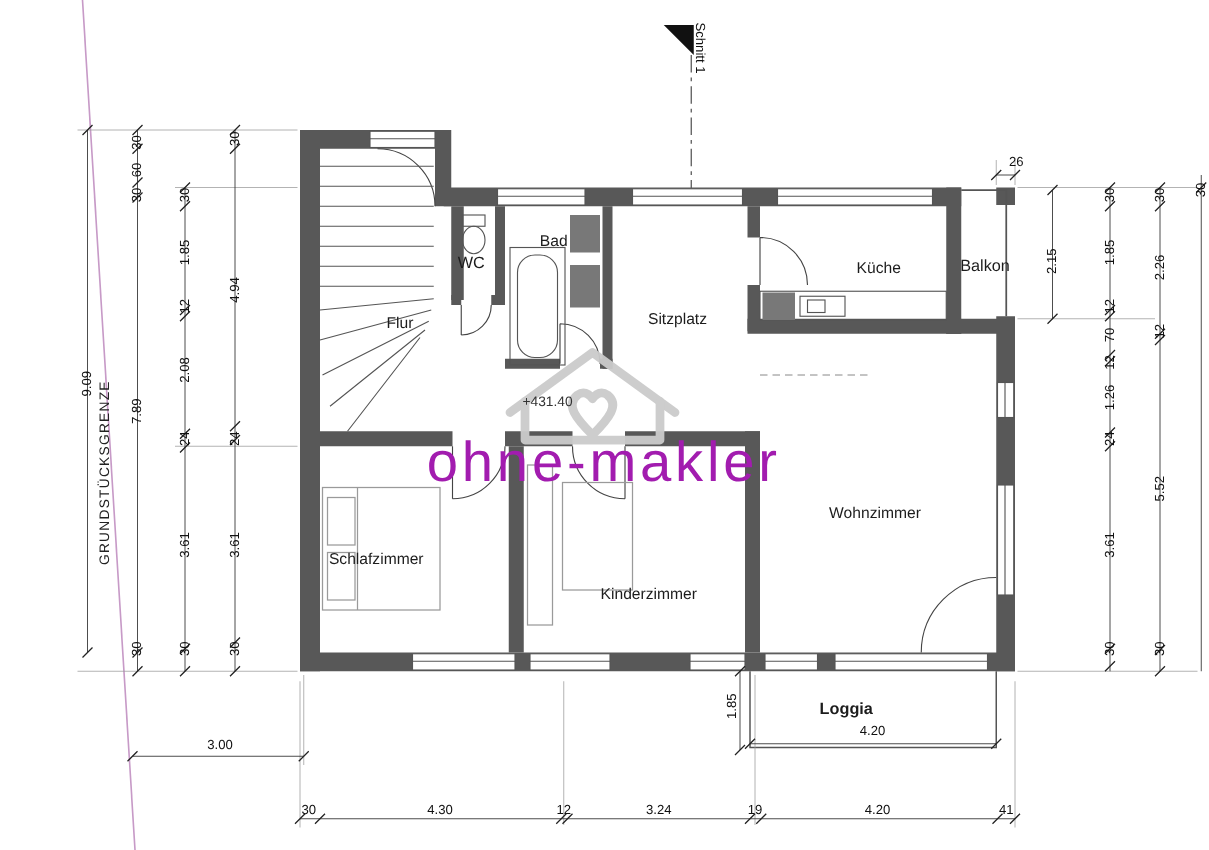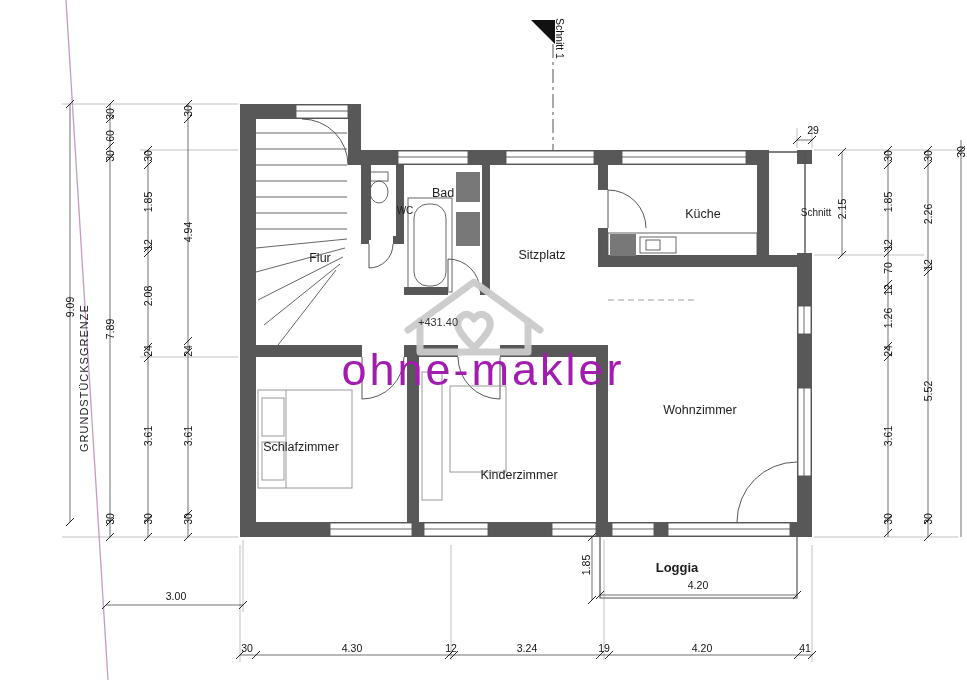--- a/index.html
+++ b/index.html
@@ -1,21 +1,21 @@
 <!DOCTYPE html>
 <html><head>
 <meta charset="utf-8">
 <style>
   html,body{margin:0;padding:0;background:#fff;}
   .stage{position:relative;width:967px;height:680px;background:#fff;overflow:hidden;
          font-family:"Liberation Sans",sans-serif;color:#1a1a1a;}
   .stage svg{position:absolute;left:0;top:0;}
   .room-label{position:absolute;transform:translate(-50%,-50%);font-size:12.5px;
               white-space:nowrap;z-index:4;color:#1c1c1c;}
-  .small{font-size:10px;margin-left:28px;}
+  .small{font-size:13px;}
   .bold{font-weight:bold;font-size:13px;}
   .vdim{position:absolute;width:44px;text-align:center;transform:rotate(-90deg);
         font-size:10.5px;color:#111;z-index:4;white-space:nowrap;}
   .hdim{position:absolute;width:40px;text-align:center;font-size:10.5px;color:#111;
         z-index:4;white-space:nowrap;}
   .rot-cw{position:absolute;left:566px;top:18px;transform-origin:0 0;transform:rotate(90deg);
           font-size:10.5px;color:#111;white-space:nowrap;z-index:4;}
   .rot-ccw{position:absolute;left:78px;top:452px;transform-origin:0 0;transform:rotate(-90deg);
            font-size:11px;letter-spacing:1px;color:#222;white-space:nowrap;z-index:4;}
   .watermark-text{position:absolute;left:483px;top:370px;transform:translate(-50%,-50%);
@@ -145,21 +145,21 @@
 
   <div class="rot-cw">Schnitt 1</div>
   <div class="rot-ccw">GRUNDSTÜCKSGRENZE</div>
   <div class="elev" style="left:438px;top:322px">+431.40</div>
 
   <div class="room-label" style="left:320px;top:258px">Flur</div>
   <div class="room-label small" style="left:377px;top:210px">WC</div>
   <div class="room-label" style="left:443px;top:193px">Bad</div>
   <div class="room-label" style="left:542px;top:255px">Sitzplatz</div>
   <div class="room-label" style="left:703px;top:214px">Küche</div>
-  <div class="room-label small" style="left:788px;top:212px">Schnitt</div>
+  <div class="room-label small" style="left:788px;top:212px">Balkon</div>
   <div class="room-label" style="left:301px;top:447px">Schlafzimmer</div>
   <div class="room-label" style="left:519px;top:475px">Kinderzimmer</div>
   <div class="room-label" style="left:700px;top:410px">Wohnzimmer</div>
   <div class="room-label bold" style="left:677px;top:567px">Loggia</div>
 
   <div class="vdim" style="left:48px;top:301px">9.09</div>
   <div class="vdim" style="left:88px;top:108px">30</div>
   <div class="vdim" style="left:88px;top:130px">60</div>
   <div class="vdim" style="left:88px;top:150px">30</div>
   <div class="vdim" style="left:88px;top:323px">7.89</div>
@@ -170,21 +170,21 @@
   <div class="vdim" style="left:126px;top:290px">2.08</div>
   <div class="vdim" style="left:126px;top:345px">24</div>
   <div class="vdim" style="left:126px;top:430px">3.61</div>
   <div class="vdim" style="left:126px;top:513px">30</div>
   <div class="vdim" style="left:166px;top:105px">30</div>
   <div class="vdim" style="left:166px;top:226px">4.94</div>
   <div class="vdim" style="left:166px;top:345px">24</div>
   <div class="vdim" style="left:166px;top:430px">3.61</div>
   <div class="vdim" style="left:166px;top:513px">30</div>
 
-  <div class="hdim" style="left:793px;top:124px">29</div>
+  <div class="hdim" style="left:793px;top:124px">26</div>
   <div class="vdim" style="left:820px;top:203px">2.15</div>
   <div class="vdim" style="left:866px;top:150px">30</div>
   <div class="vdim" style="left:866px;top:196px">1.85</div>
   <div class="vdim" style="left:866px;top:239px">12</div>
   <div class="vdim" style="left:866px;top:262px">70</div>
   <div class="vdim" style="left:866px;top:284px">12</div>
   <div class="vdim" style="left:866px;top:312px">1.26</div>
   <div class="vdim" style="left:866px;top:345px">24</div>
   <div class="vdim" style="left:866px;top:430px">3.61</div>
   <div class="vdim" style="left:866px;top:513px">30</div>

